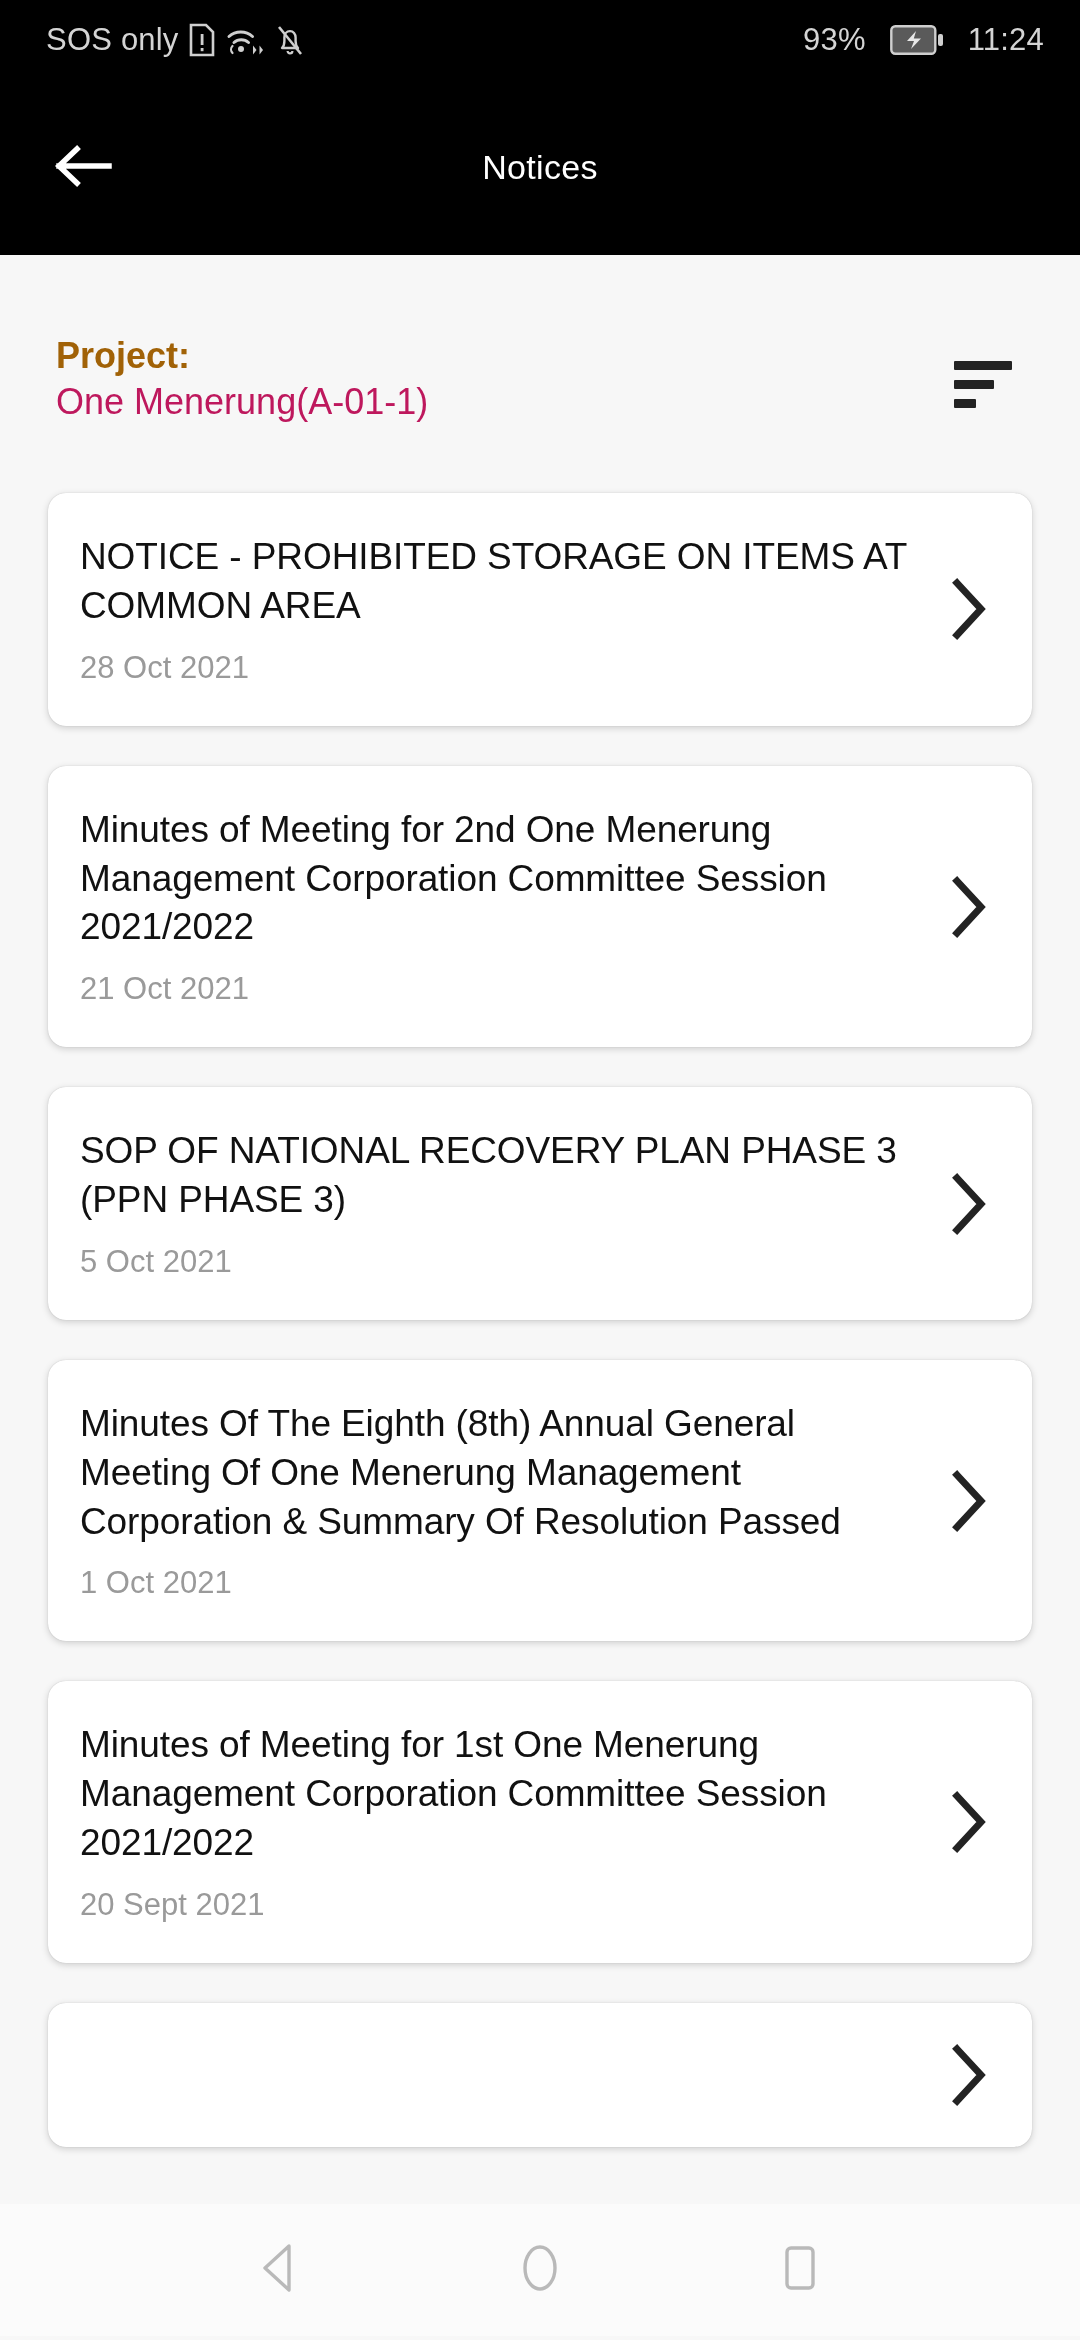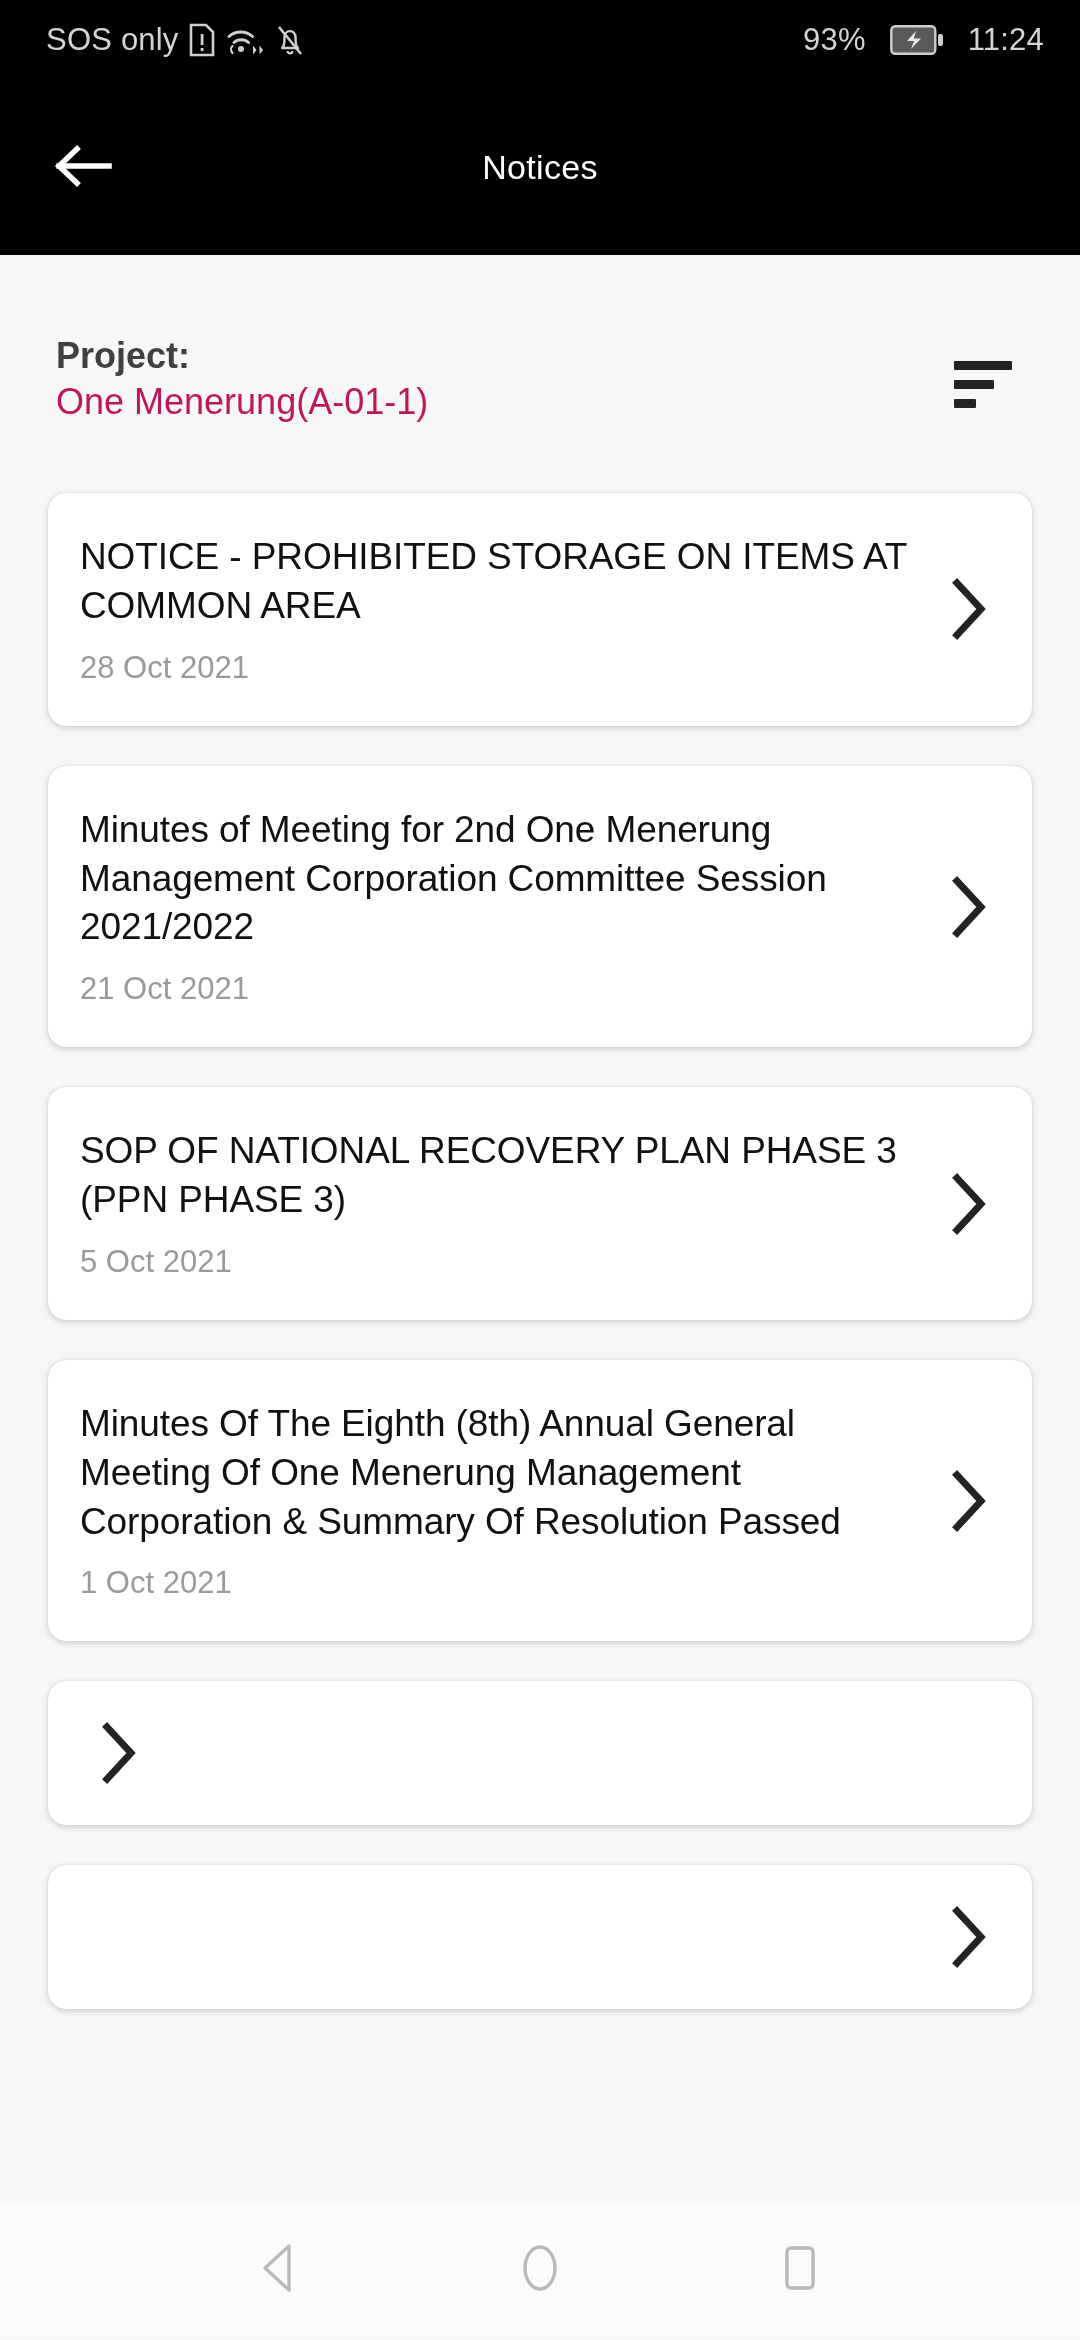--- a/index.html
+++ b/index.html
@@ -90,21 +90,21 @@
   .project-row {
     display: flex;
     align-items: flex-start;
     justify-content: space-between;
     padding: 78px 56px 0 56px;
   }
   .project-text { line-height: 1.28; }
   .project-label {
     font-size: 36px;
     font-weight: 700;
-    color: #404040;
+    color: #a16207;
     display: block;
   }
   .project-name {
     font-size: 36px;
     font-weight: 400;
     color: #be185d;
     display: block;
   }
   .sort-btn {
     width: 74px;
@@ -297,20 +297,24 @@
           <div class="notice-date">1 Oct 2021</div>
         </div>
         <div class="chev">
           <svg width="42" height="64" viewBox="0 0 42 64">
               <path d="M10 6l24 26-24 26" fill="none" stroke="#232323" stroke-width="7" stroke-linecap="square" stroke-linejoin="miter"></path>
             </svg>
         </div>
       </div>
 
       <div class="notice-card">
+        <div class="notice-body">
+          <div class="notice-title">Minutes of Meeting for 1st One Menerung Management Corporation Committee Session 2021/2022</div>
+          <div class="notice-date">20 Sept 2021</div>
+        </div>
         <div class="chev">
           <svg width="42" height="64" viewBox="0 0 42 64">
               <path d="M10 6l24 26-24 26" fill="none" stroke="#232323" stroke-width="7" stroke-linecap="square" stroke-linejoin="miter"></path>
             </svg>
         </div>
       </div>
 
       <div class="notice-card">
         <div class="notice-body">
           <div class="notice-title"></div>

